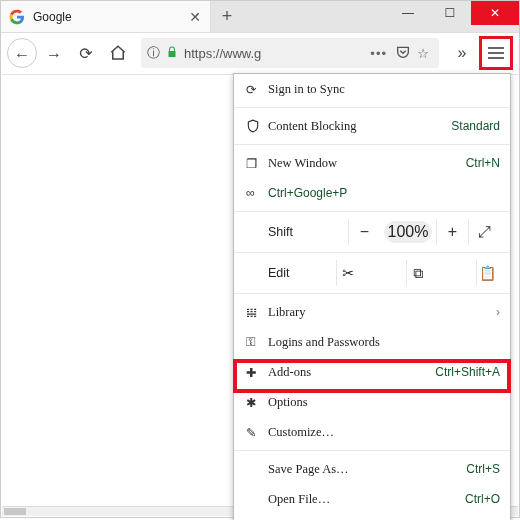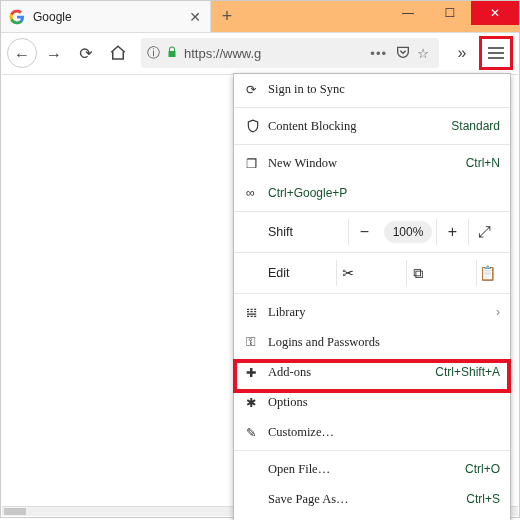--- a/index.html
+++ b/index.html
@@ -1,20 +1,20 @@
 <!DOCTYPE html>
 <html><head>
 <meta charset="utf-8">
 <style>
   * { box-sizing: border-box; margin: 0; padding: 0; font-family: "Segoe UI", Arial, sans-serif; }
   body { background: #fff; width: 520px; height: 520px; position: relative; overflow: hidden; }
   .window { border: 1px solid #ccc; width: 520px; height: 518px; background: #fff; position: relative; }
 
   
-  .titlebar { height: 32px; background: #fdba74; display: flex; border-bottom: 1px solid #ddd; }
+  .titlebar { height: 32px; background: #e5e5e5; display: flex; border-bottom: 1px solid #ddd; }
   .tab { display: flex; align-items: center; height: 100%; min-width: 210px; background: #f9f9f9; border-right: 1px solid #ddd; padding: 0 8px; font-size: 12px; color: #222; }
   .tab .favicon { width: 16px; height: 16px; margin-right: 8px; display: inline-flex; align-items: center; justify-content: center; font-weight: bold; font-size: 14px; }
   .tab .title { flex: 1; }
   .tab .close { width: 14px; text-align: center; color: #555; font-size: 14px; }
   .newtab { width: 32px; display: flex; align-items: center; justify-content: center; color: #555; font-size: 18px; }
   .winspacer { flex: 1; }
   .winctl { display: flex; }
   .winbtn { width: 42px; height: 24px; display: flex; align-items: center; justify-content: center; font-size: 12px; color: #333; }
   .winbtn.cl { background: #e81123; color: #fff; width: 48px; }
 
@@ -39,21 +39,21 @@
   
   .menu { position: absolute; top: 72px; right: 8px; width: 278px; background: #fff; border: 1px solid #bcbcbc; box-shadow: 0 2px 6px rgba(0,0,0,0.25); font-size: 12.5px; color: #222; }
   .mi { display: flex; align-items: center; height: 30px; padding: 0 10px 0 12px; }
   .mi .mic { width: 22px; display: flex; align-items: center; color: #333; }
   .mi .lbl { flex: 1; font-family: Liberation Serif, serif; }
   .mi .sc { color: #14532d; font-size: 12px; }
   .sep { height: 1px; background: #e6e6e6; margin: 3px 0; }
   .zoomrow { display: flex; align-items: center; height: 34px; padding: 0 10px 0 12px; }
   .zoomrow .lbl { width: 70px; padding-left: 22px; }
   .zbtn { width: 32px; height: 26px; display: flex; align-items: center; justify-content: center; font-size: 16px; color: #333; border-left: 1px solid #e6e6e6;}
-  .zval { width: 48px; height: 22px; border-radius: 11px; background: #eee; display: flex; align-items: center; justify-content: center; font-size: 12px; margin: 0 4px;}
+  .zval { width: 48px; height: 22px; border-radius: 11px; background: #eee; display: flex; align-items: center; justify-content: center; font-size: 16px; margin: 0 4px;}
   .editrow { display: flex; align-items: center; height: 34px; padding: 0 10px 0 12px; gap: 46px; }
   .editrow .lbl { flex:1; padding-left: 22px; }
   .ebtn { width: 36px; height: 26px; display: flex; align-items: center; justify-content: center; font-size: 14px; color: #222; border-left: 1px solid #e6e6e6;}
   .highlight { position:absolute; border: 4px solid #e81123; pointer-events: none; }
   .hl-options { top: 358px; right: 8px; width: 278px; height: 34px; }
 
   .chev { color:#888; font-size: 12px;}
   .g-logo svg { width:16px; height:16px; }
 </style>
 </head>
@@ -185,29 +185,29 @@
       <span class="mic">✱</span>
       <span class="lbl">Options</span>
     </div>
     <div class="mi">
       <span class="mic">✎</span>
       <span class="lbl">Customize…</span>
     </div>
     <div class="sep"></div>
     <div class="mi">
       <span class="mic"></span>
+      <span class="lbl">Save Page As…</span>
+      <span class="sc">Ctrl+S</span>
+    </div>
+    <div class="mi">
+      <span class="mic"></span>
       <span class="lbl">Open File…</span>
       <span class="sc">Ctrl+O</span>
     </div>
     <div class="mi">
-      <span class="mic"></span>
-      <span class="lbl">Save Page As…</span>
-      <span class="sc">Ctrl+S</span>
-    </div>
-    <div class="mi">
       <span class="mic">🖶</span>
 
     </div>
 
   </div>
 
   <div class="highlight hl-options"></div>
 </div>
 
 </body></html>

